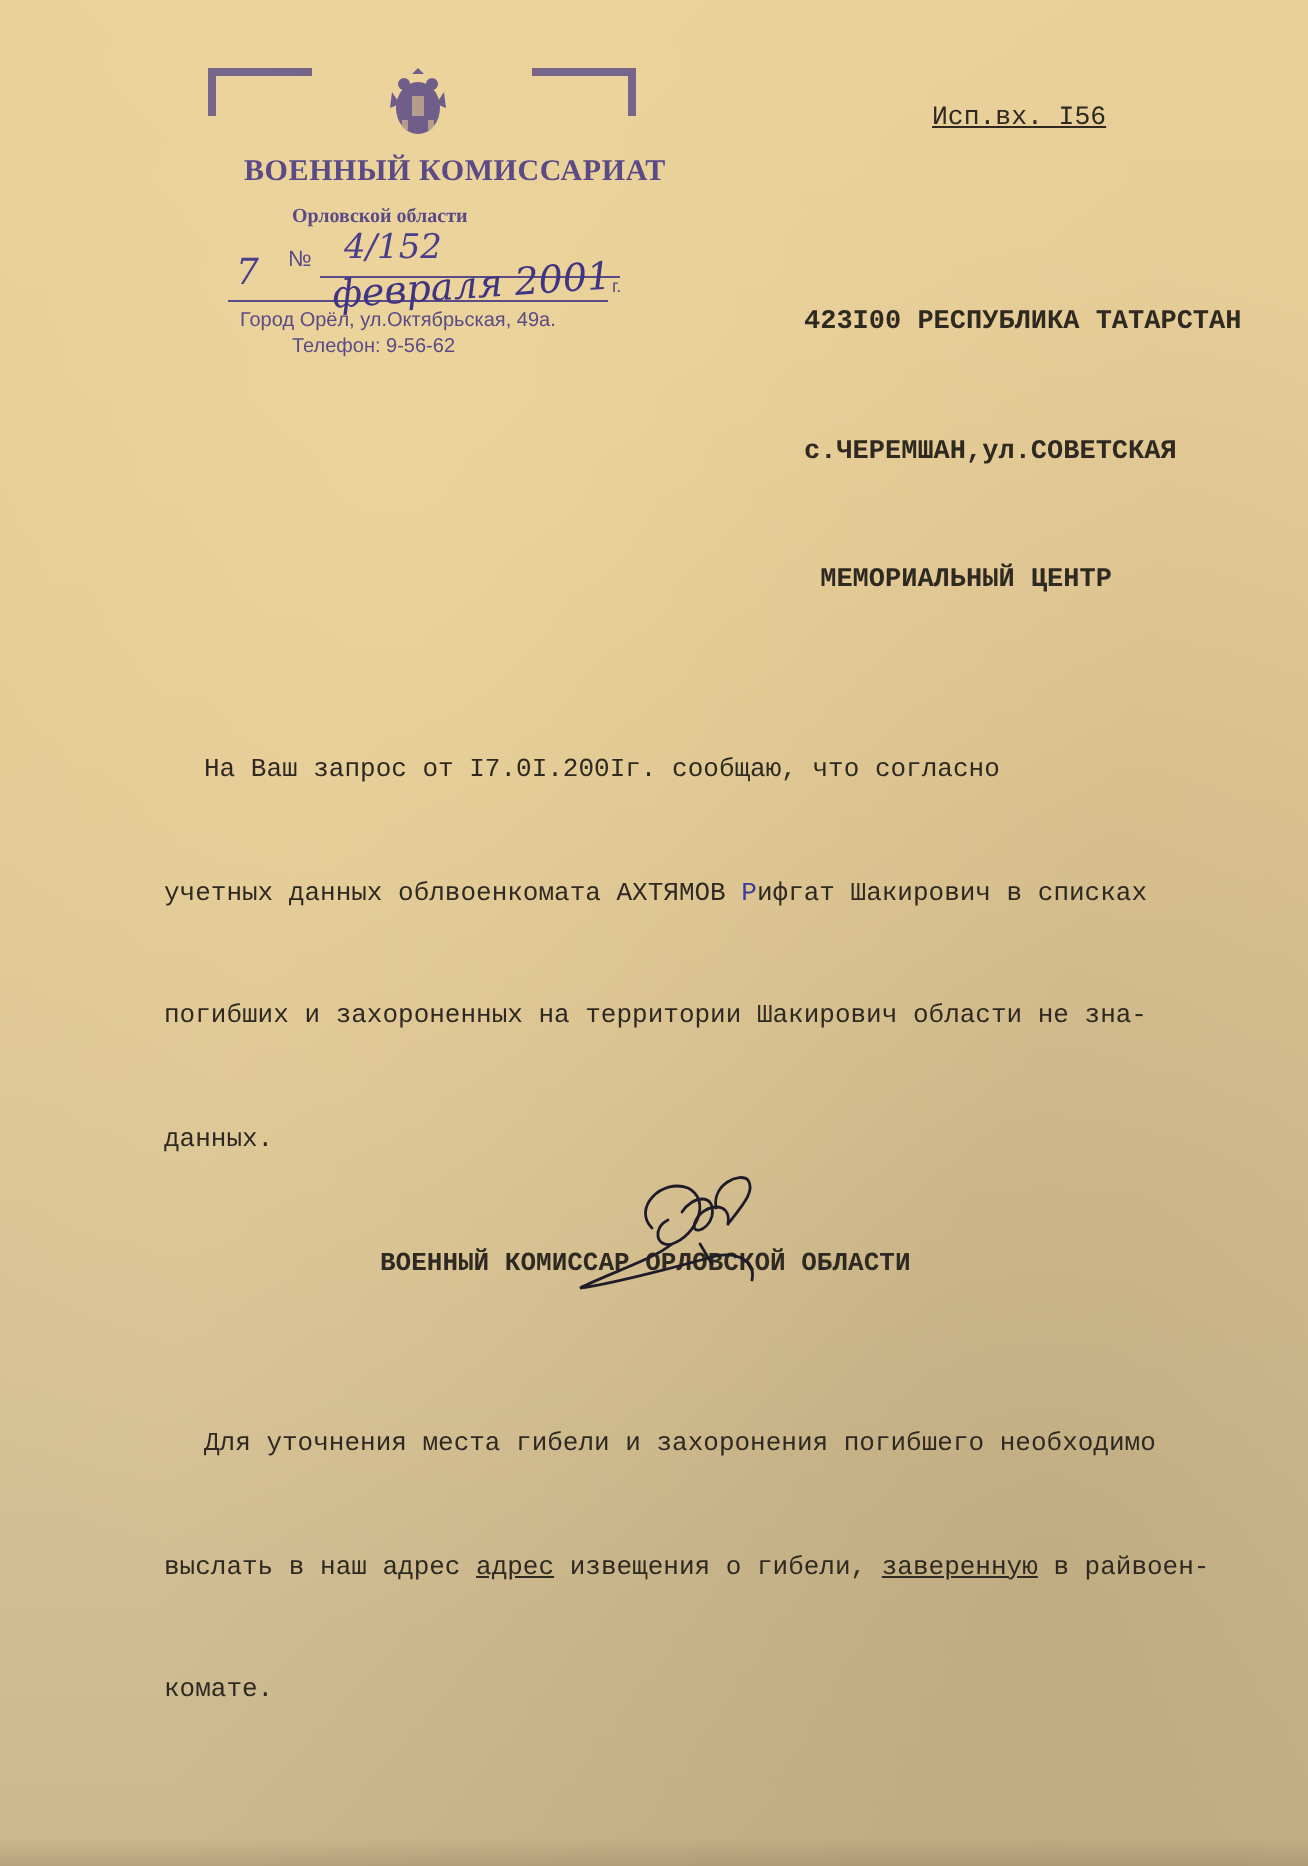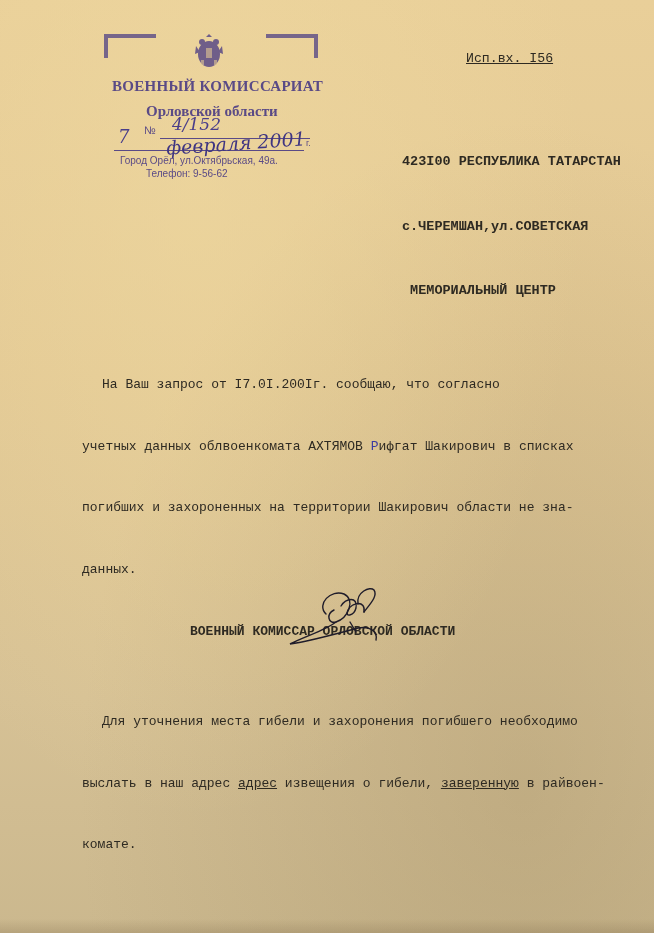--- a/index.html
+++ b/index.html
@@ -19,22 +19,22 @@
     .paper::after {
       content: ""; position: absolute; left: 0; right: 0; bottom: 0; height: 14px;
       background: linear-gradient(180deg, rgba(0,0,0,0), rgba(120,100,70,0.25));
     }
     
     .stamp { position: absolute; left: 100px; top: 28px; width: 232px; height: 150px; color: #5a4a86; font-family: "Liberation Sans", sans-serif; }
     .stamp .corner { position: absolute; top: 6px; width: 48px; height: 20px; }
     .stamp .corner.l { left: 4px; border-top: 4px solid #5a4a86; border-left: 4px solid #5a4a86; opacity: .8; }
     .stamp .corner.r { right: 14px; border-top: 4px solid #5a4a86; border-right: 4px solid #5a4a86; opacity: .8; }
     .stamp .eagle { position: absolute; left: 92px; top: 4px; width: 34px; height: 40px; }
-    .stamp .title { position: absolute; left: 12px; top: 50px; width: 220px; font-size: 15px; font-weight: bold; letter-spacing: .3px; font-family: "Liberation Serif", serif; }
-    .stamp .region { position: absolute; left: 46px; top: 75px; font-size: 15px; font-weight: bold; font-family: "Liberation Serif", serif; }
+    .stamp .title { position: absolute; left: 22px; top: 50px; width: 220px; font-size: 15px; font-weight: bold; letter-spacing: .3px; font-family: "Liberation Serif", serif; }
+    .stamp .region { position: absolute; left: 46px; top: 75px; font-size: 10px; font-weight: bold; font-family: "Liberation Serif", serif; }
     .stamp .handnum { position: absolute; left: 72px; top: 86px; font-family: "DejaVu Serif", serif; font-style: italic; font-size: 17px; color: #4a3e8a; }
     .stamp .handday { position: absolute; left: 18px; top: 98px; font-family: "DejaVu Serif", serif; font-style: italic; font-size: 18px; color: #4a3e8a; }
     .stamp .handdate { position: absolute; left: 66px; top: 104px; font-family: "DejaVu Serif", serif; font-style: italic; font-size: 19px; color: #3f3582; transform: rotate(-4deg); }
     .stamp .nolabel { position: absolute; left: 44px; top: 96px; font-size: 11px; }
     .stamp .uline { position: absolute; border-bottom: 1px solid #5a4a86; }
     .stamp .g { position: absolute; left: 206px; top: 110px; font-size: 9px; }
     .stamp .addr { position: absolute; left: 20px; top: 127px; font-size: 10px; }
     .stamp .tel { position: absolute; left: 46px; top: 140px; font-size: 10px; }
 
     .typed { color: #2e2a22; font-size: 13.2px; line-height: 21px; white-space: pre; position: absolute; }

